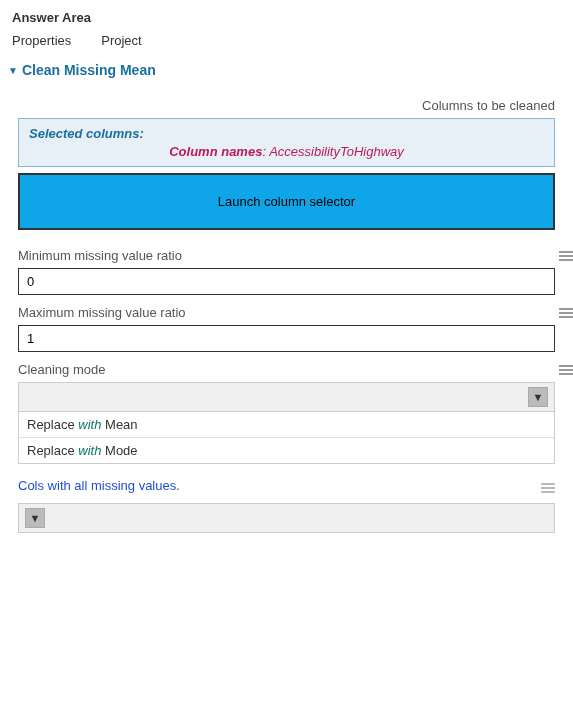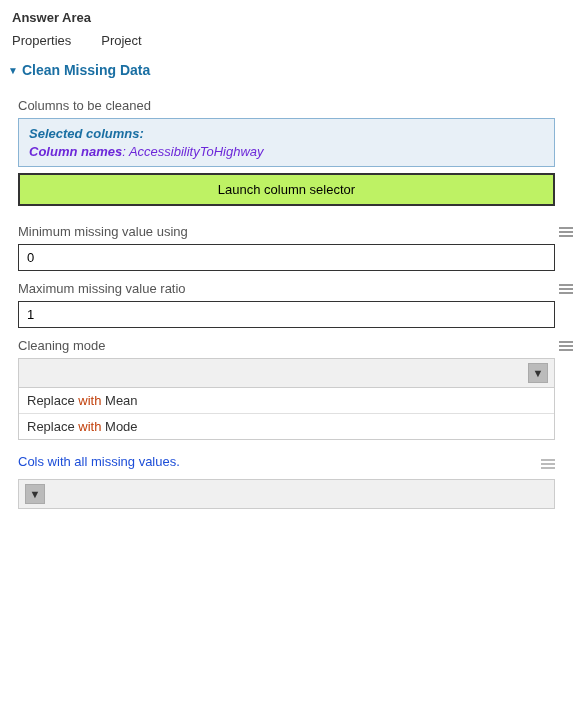--- a/index.html
+++ b/index.html
@@ -50,50 +50,52 @@
 
     .content-area {
       padding: 4px 18px 10px 18px;
     }
 
     .field-label {
       font-size: 13px;
       color: #555;
       margin-bottom: 5px;
       margin-top: 10px;
+      text-align: right;
     }
 
     .selected-columns-box {
       border: 1px solid #8ab4d4;
       background: #e8f0f7;
       padding: 7px 10px;
       margin-bottom: 6px;
       font-size: 13px;
       font-style: italic;
     }
 
     .selected-columns-title {
       font-weight: bold;
       color: #1a6fa3;
       margin-bottom: 3px;
     }
 
     .column-names-line {
       font-size: 13px;
-      color: #6d28d9;
+      color: #be185d;
+      text-align: center;
     }
 
     .column-names-label {
       font-weight: bold;
     }
 
     .launch-btn {
       width: 100%;
-      padding: 7px 0;
-      background: #bef264;
+      padding: 19px 0;
+      background: #0ea5e9;
       border: 2px solid #333;
       font-size: 13px;
       cursor: pointer;
       text-align: center;
       margin-bottom: 8px;
     }
 
     .input-row {
       display: flex;
       align-items: center;
@@ -182,21 +184,22 @@
       font-size: 13px;
       border-bottom: 1px solid #e0e0e0;
       cursor: pointer;
     }
 
     .dropdown-item:last-child {
       border-bottom: none;
     }
 
     .dropdown-item .highlight {
-      color: #c2410c;
+      color: #0f766e;
+      font-style: italic;
     }
 
     .cols-missing-section {
       margin-top: 14px;
     }
 
     .cols-missing-label {
       font-size: 13px;
       color: #1d4ed8;
       font-style: normal;
@@ -235,21 +238,21 @@
 
 <div class="answer-area-label">Answer Area</div>
 
 <div class="tabs-bar">
   <div class="tab-item">Properties</div>
   <div class="tab-item">Project</div>
 </div>
 
 <div class="section-header">
   <span class="chevron-down">▼</span>
-  <span>Clean Missing Data</span>
+  <span>Clean Missing Mean</span>
 </div>
 
 <div class="content-area">
 
   
   <div class="field-label">Columns to be cleaned</div>
 
   
   <div class="selected-columns-box">
     <div class="selected-columns-title">Selected columns:</div>
@@ -258,21 +261,21 @@
       <span>AccessibilityToHighway</span>
     </div>
   </div>
 
   
   <button class="launch-btn">Launch column selector</button>
 
   
   <div class="section-wrapper">
     <div class="label-row">
-      <span class="field-label">Minimum missing value using</span>
+      <span class="field-label">Minimum missing value ratio</span>
       <div class="label-drag-handle">
         <span></span>
           <span></span>
           <span></span>
       </div>
     </div>
     <div class="input-row">
       <input type="text" class="text-input" value="0" style="">
     </div>
   </div>

